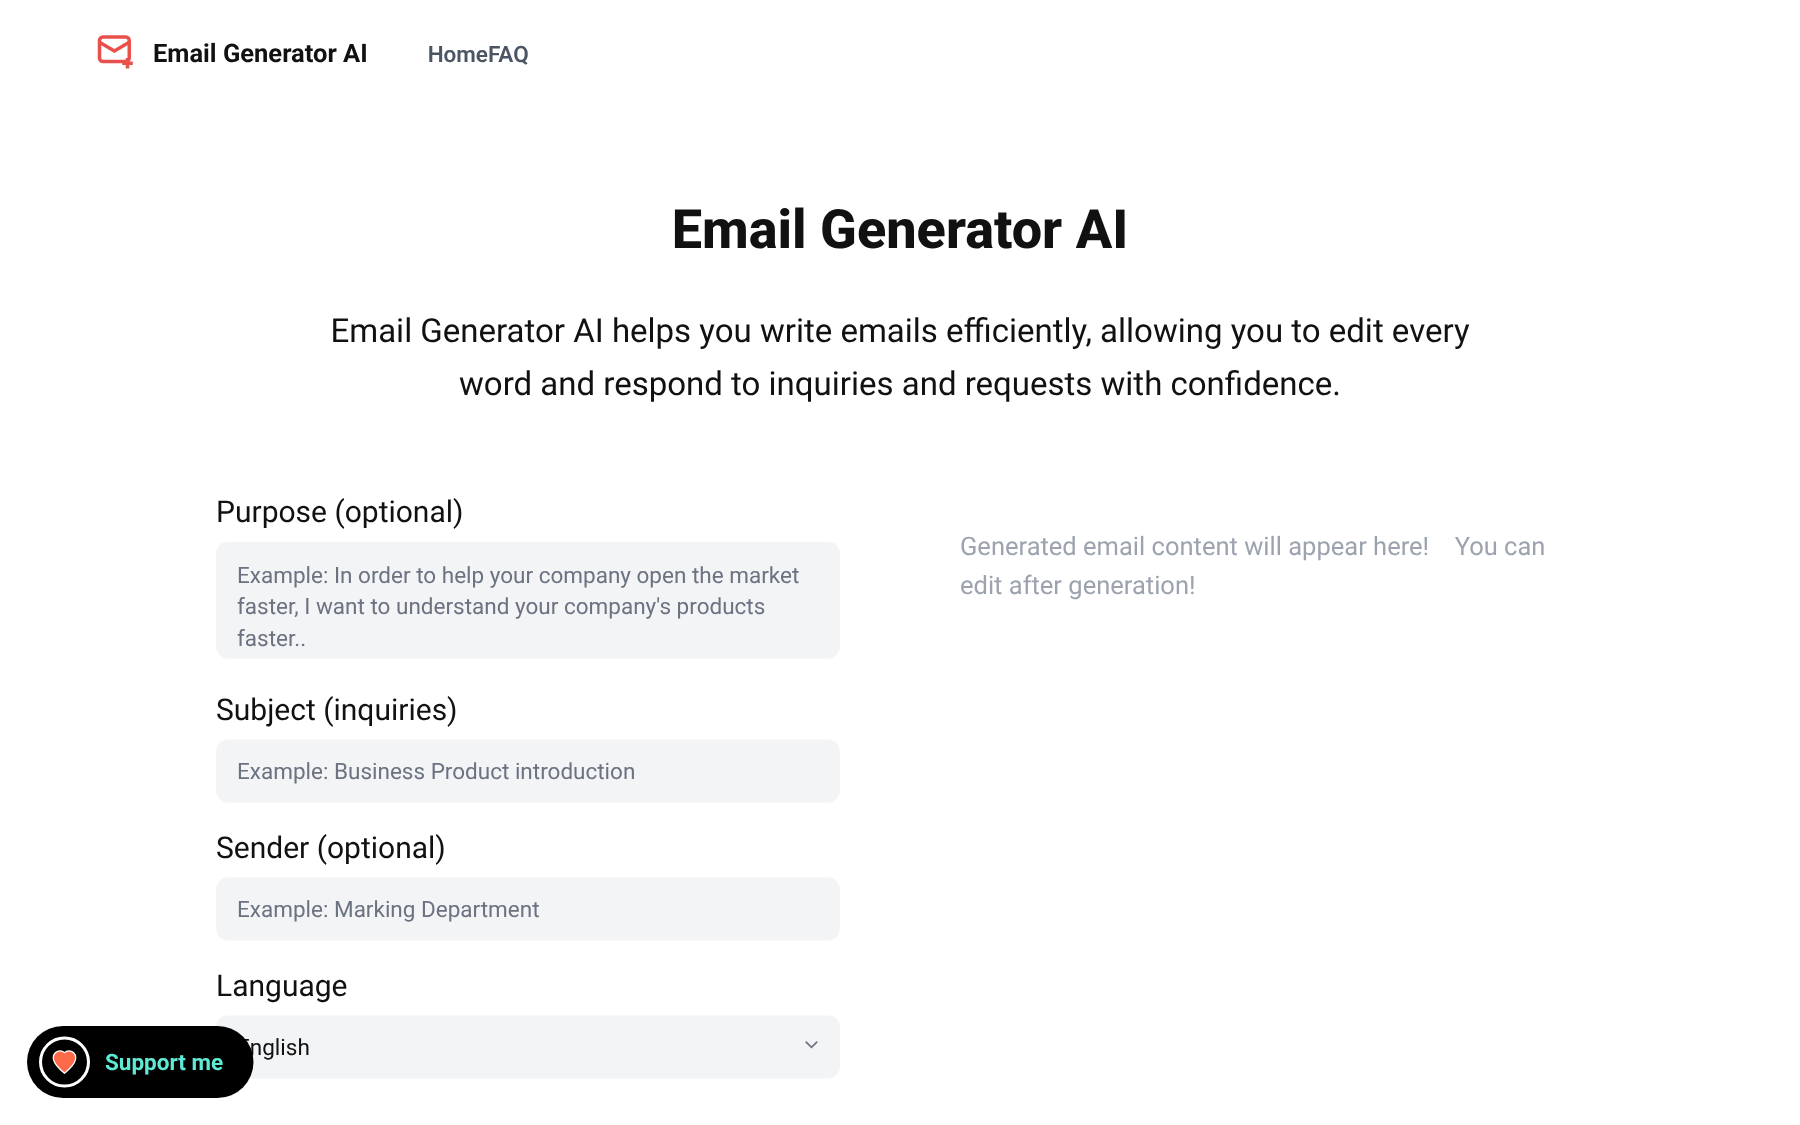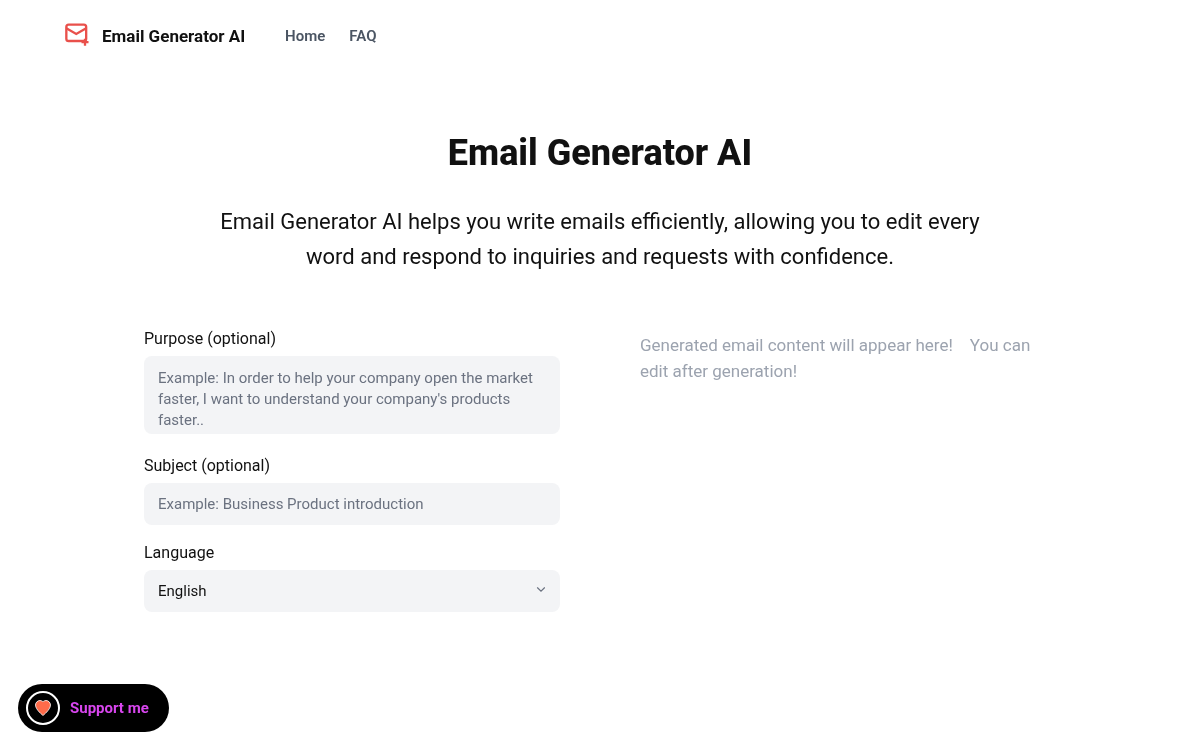--- a/index.html
+++ b/index.html
@@ -27,21 +27,20 @@
       align-items: center;
       gap: 10px;
     }
     .brand-text {
       font-weight: 700;
       font-size: 17px;
       color: #111;
     }
     .nav {
       display: flex;
-      gap: 24px;
     }
     .nav-link {
       font-size: 15px;
       font-weight: 600;
       color: #4b5563;
       cursor: pointer;
     }
     .hero {
       text-align: center;
       padding-top: 60px;
@@ -69,26 +68,27 @@
       flex: 0 0 416px;
     }
     .output-col {
       flex: 1;
       padding-top: 4px;
     }
     .output-placeholder {
       color: #9ca3af;
       font-size: 17px;
       line-height: 1.5;
+      margin-top: 20px;
     }
     .field {
       margin-bottom: 18px;
     }
     .field-label {
-      font-size: 16px;
+      font-size: 20px;
       font-weight: 400;
       color: #111;
       margin-bottom: 8px;
       display: block;
     }
     .textarea, .input, .select {
       width: 100%;
       background: #f3f4f6;
       border: none;
       border-radius: 8px;
@@ -131,21 +131,21 @@
       background: #000;
       border-radius: 28px;
       height: 48px;
       display: flex;
       align-items: center;
       padding: 0 20px 0 8px;
       gap: 10px;
       cursor: pointer;
     }
     .support-btn-text {
-      color: #d946ef;
+      color: #5eead4;
       font-weight: 700;
       font-size: 15px;
     }
     .support-heart {
       width: 34px;
       height: 34px;
       border-radius: 50%;
       border: 2px solid #fff;
       display: flex;
       align-items: center;
@@ -177,22 +177,26 @@
   <p class="hero-desc">Email Generator AI helps you write emails efficiently, allowing you to edit every word and respond to inquiries and requests with confidence.</p>
 </div>
 
 <div class="content">
   <div class="form-col">
     <div class="field">
       <label class="field-label">Purpose (optional)</label>
       <textarea class="textarea" placeholder="Example: In order to help your company open the market faster, I want to understand your company's products faster.." style=""></textarea>
     </div>
     <div class="field">
-      <label class="field-label">Subject (optional)</label>
+      <label class="field-label">Subject (inquiries)</label>
       <input class="input" placeholder="Example: Business Product introduction" style="">
+    </div>
+    <div class="field">
+      <label class="field-label">Sender (optional)</label>
+      <input class="input" placeholder="Example: Marking Department" style="">
     </div>
     <div class="field">
       <label class="field-label">Language</label>
       <div class="select-wrap">
         <select class="select">
           <option>English</option>
         </select>
         <span class="chevron">
           <svg width="14" height="14" viewBox="0 0 24 24" fill="none">
             <path d="M6 9L12 15L18 9" stroke="#6b7280" stroke-width="2" stroke-linecap="round"></path>

